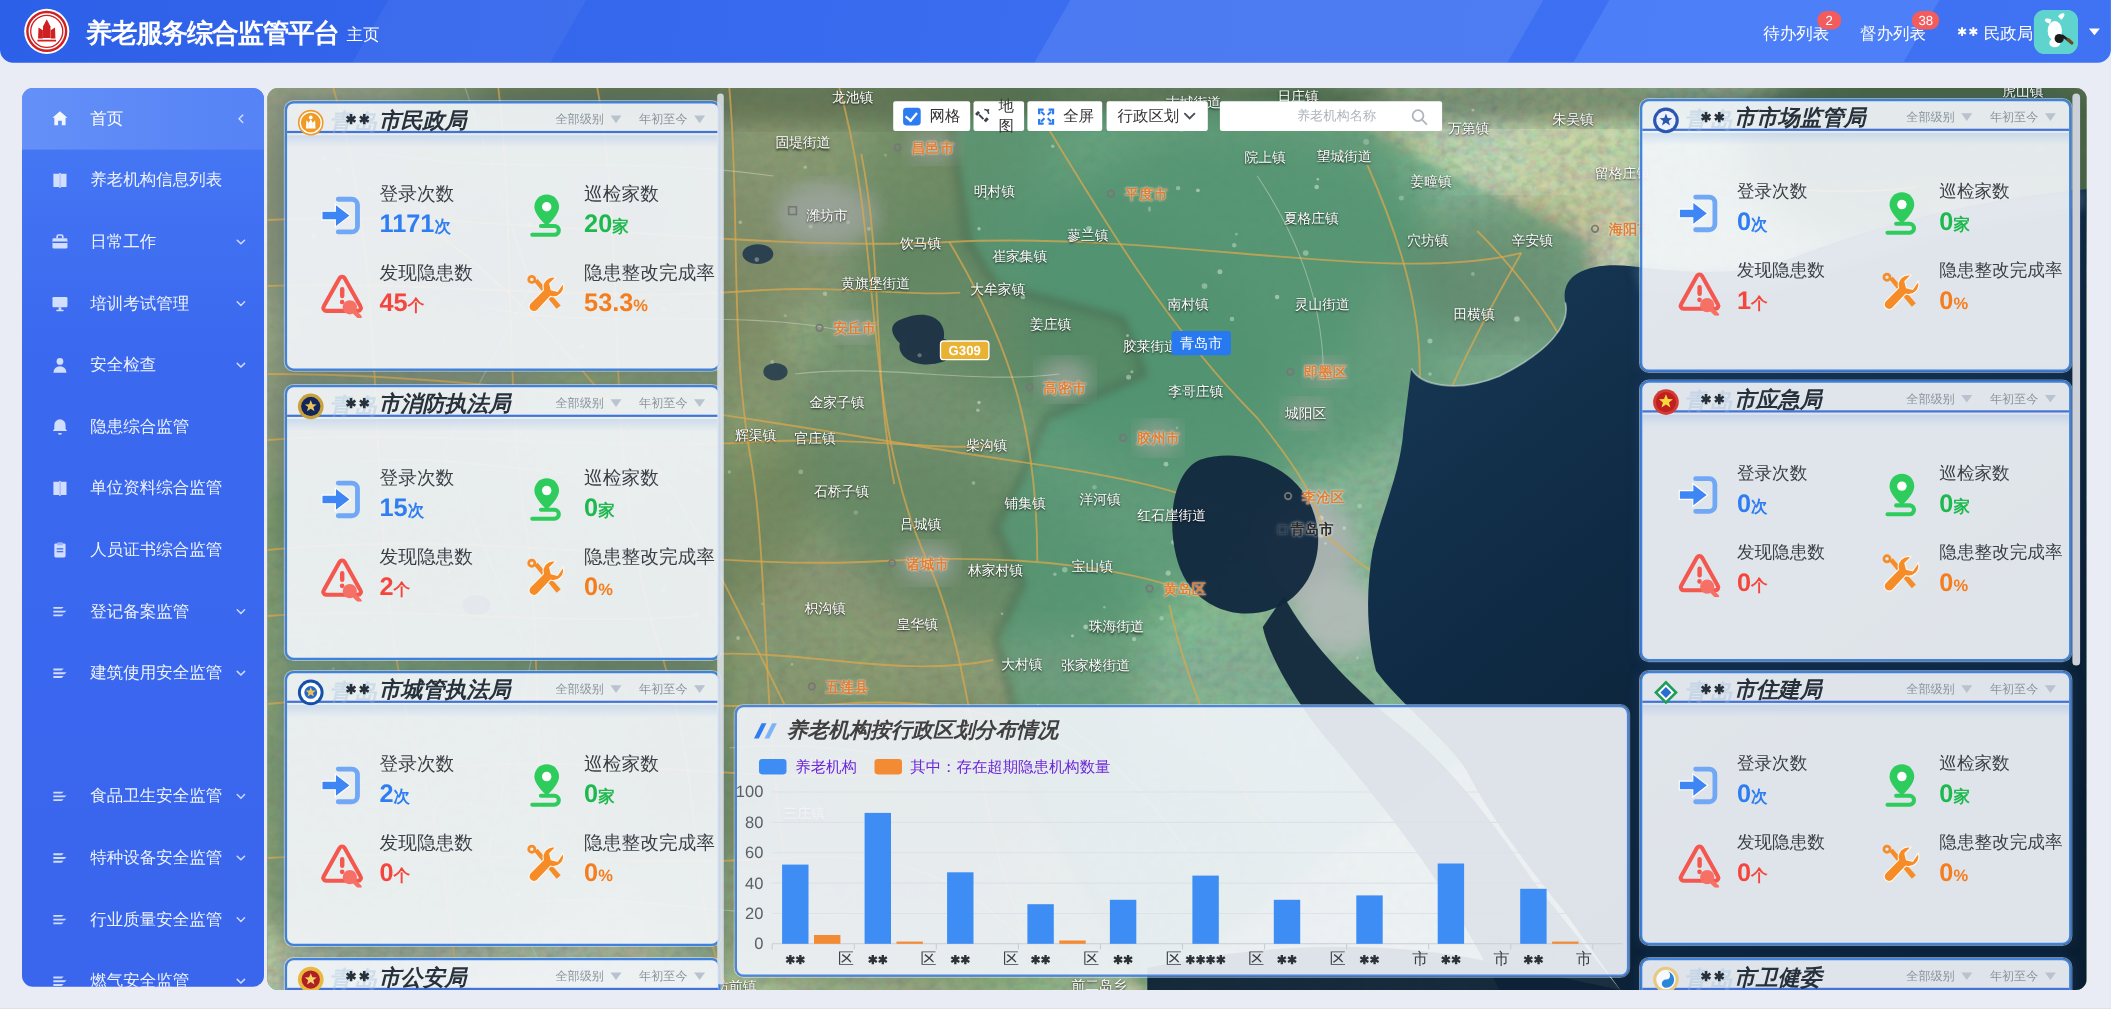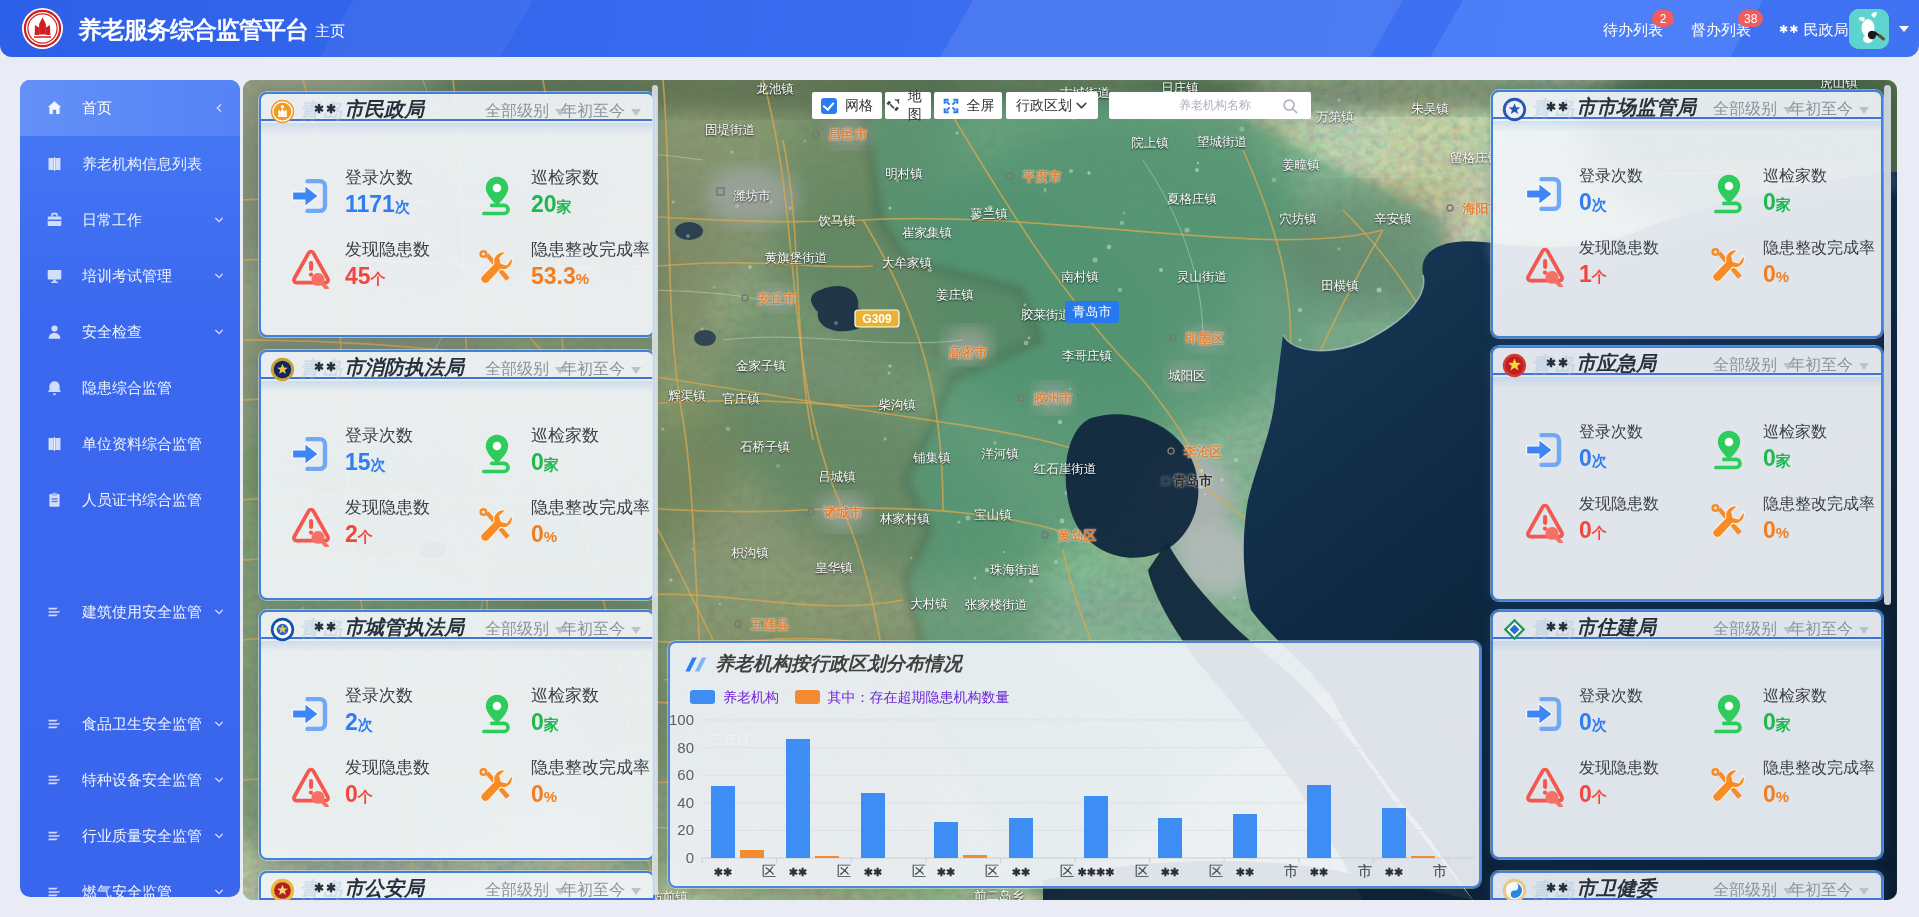--- a/index.html
+++ b/index.html
@@ -34,21 +34,21 @@
 .cbox:after{content:"";position:absolute;left:4px;top:2px;width:5px;height:8px;border:solid #fff;border-width:0 2px 2px 0;transform:rotate(40deg)}
 .csel{background:#fff;display:flex;align-items:center;padding:0 10px;margin-left:1px;width:92px;justify-content:space-between;border-radius:2px}
 .csrch{background:#fff;display:flex;align-items:center;padding:0 12px 0 70px;margin-left:11px;width:202px;color:#aeb4bd;font-size:12px;justify-content:space-between;border-radius:2px}
 
 .panel{position:absolute;width:396px;background:rgba(242,245,250,.92);border:2px solid #3f82dd;border-radius:8px;box-shadow:0 0 0 1px rgba(255,255,255,.45),0 0 12px rgba(40,90,170,.3)}
 .ph{position:absolute;left:0;top:0;right:0;height:27px;border-bottom:2px solid #4273d6}
 .ph:after{content:"";position:absolute;left:0;right:0;top:29px;height:11px;background:linear-gradient(180deg,rgba(120,165,230,.25),rgba(120,165,230,0))}
 .ph:before{content:"青岛";position:absolute;left:38px;top:3px;font-size:21px;font-weight:bold;font-style:italic;color:rgba(150,185,225,.33);letter-spacing:2px}
 .plogo{position:absolute;left:9px;top:5px;width:25px;height:25px;border-radius:50%}
 .ptitle{position:absolute;left:53px;top:2px;font-size:20px;font-weight:bold;font-style:italic;color:#26313c;white-space:nowrap}
-.psel{position:absolute;top:7px;font-size:16px;color:#8b939e}
+.psel{position:absolute;top:7px;font-size:11px;color:#8b939e}
 .tri{display:inline-block;width:0;height:0;border:5px solid transparent;border-top:7px solid #b9c2cf;vertical-align:-5px;margin-left:6px}
 .pbody{position:absolute;left:0;top:29px;right:0;bottom:0;padding:37px 12px 0 29px;display:grid;grid-template-columns:186px 1fr;grid-auto-rows:72px}
 .stat>div{margin-top:-6px}
 .stat{display:flex;align-items:center}
 .sico{width:42px;height:42px;flex:0 0 42px;margin-right:13px}
 .slb{font-size:17px;color:#3a3f46;line-height:21px;white-space:nowrap}
 .sval{font-size:23px;font-weight:bold;line-height:26px;margin-top:3px}
 .sval span{font-size:15px;font-weight:bold}
 .c-blue{color:#2e7df2}.c-green{color:#1eb94e}.c-red{color:#f5463d}.c-orange{color:#f57d1d}
 
@@ -280,20 +280,29 @@
       <svg class="ico">
         <use href="#m-book"></use>
       </svg>
       <span class="txt">单位资料综合监管</span>
     </div>
   <div class="mi" style="top:392px">
       <svg class="ico">
         <use href="#m-clip"></use>
       </svg>
       <span class="txt">人员证书综合监管</span>
+    </div>
+  <div class="mi" style="top:448px">
+      <svg class="ico">
+        <use href="#m-list"></use>
+      </svg>
+      <span class="txt">登记备案监管</span>
+      <svg class="chev">
+        <use href="#m-chev"></use>
+      </svg>
     </div>
   <div class="mi" style="top:504px">
       <svg class="ico">
         <use href="#m-list"></use>
       </svg>
       <span class="txt">建筑使用安全监管</span>
       <svg class="chev">
         <use href="#m-chev"></use>
       </svg>
     </div>

